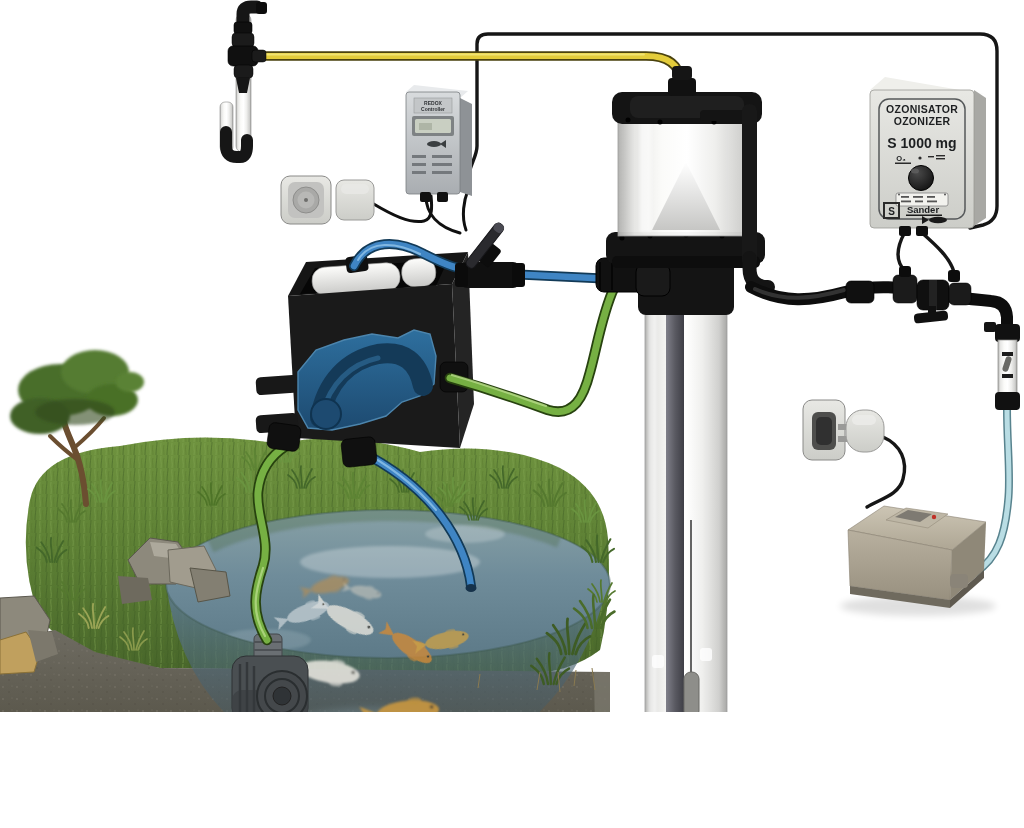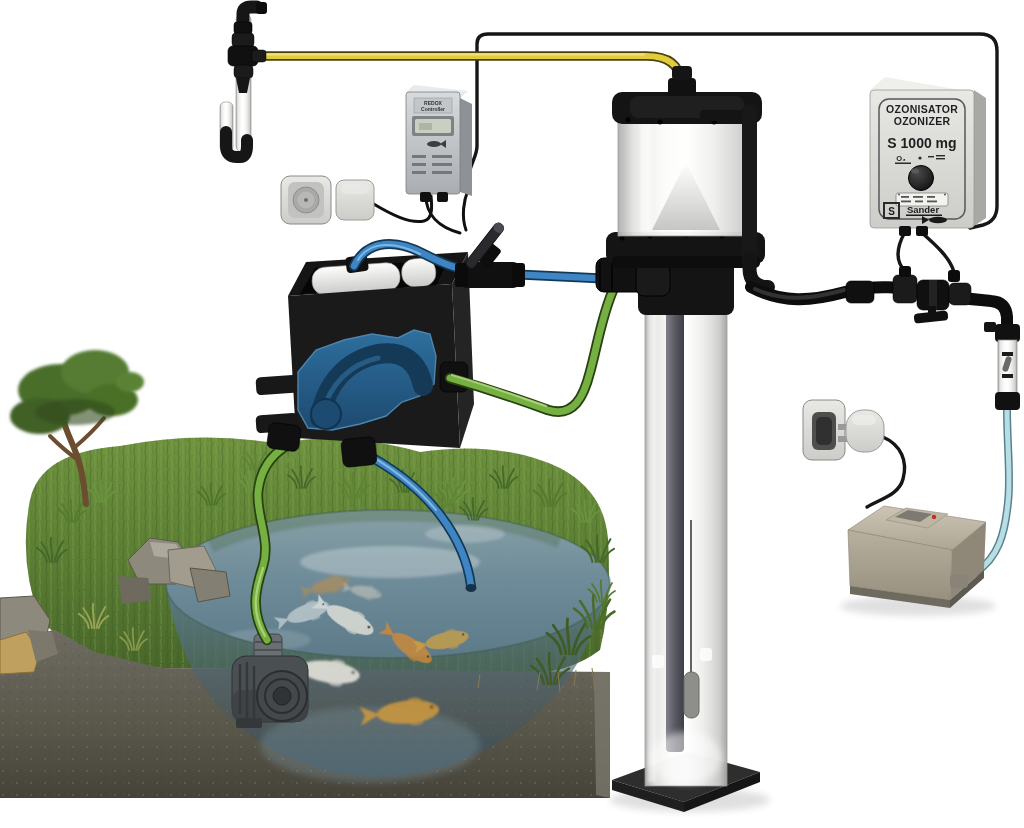--- a/index.html
+++ b/index.html
@@ -1,16 +1,16 @@
 <!DOCTYPE html>
 <html><head>
 <meta charset="utf-8">
 <style>
   html,body{margin:0;padding:0;background:#ffffff;}
-  .canvas{position:relative;width:1024px;height:828px;background:#ffffff;overflow:hidden;
+  .canvas{position:relative;width:1024px;height:712px;background:#ffffff;overflow:hidden;
           font-family:"Liberation Sans", sans-serif;}
   svg{position:absolute;left:0;top:0;}
   .tube{fill:none;stroke-linecap:round;stroke-linejoin:round;}
   .yellow-out{stroke:#4a420e;stroke-width:9.5;}
   .yellow-in{stroke:#e3cc3b;stroke-width:6.2;}
   .yellow-hi{stroke:#f3e77e;stroke-width:1.8;opacity:.85;}
   .blue-out{stroke:#123a57;stroke-width:10;}
   .blue-in{stroke:#3f85c4;stroke-width:6.6;}
   .blue-hi{stroke:#8cc0e6;stroke-width:2;opacity:.85;}
   .green-out{stroke:#27420f;stroke-width:10.5;}

